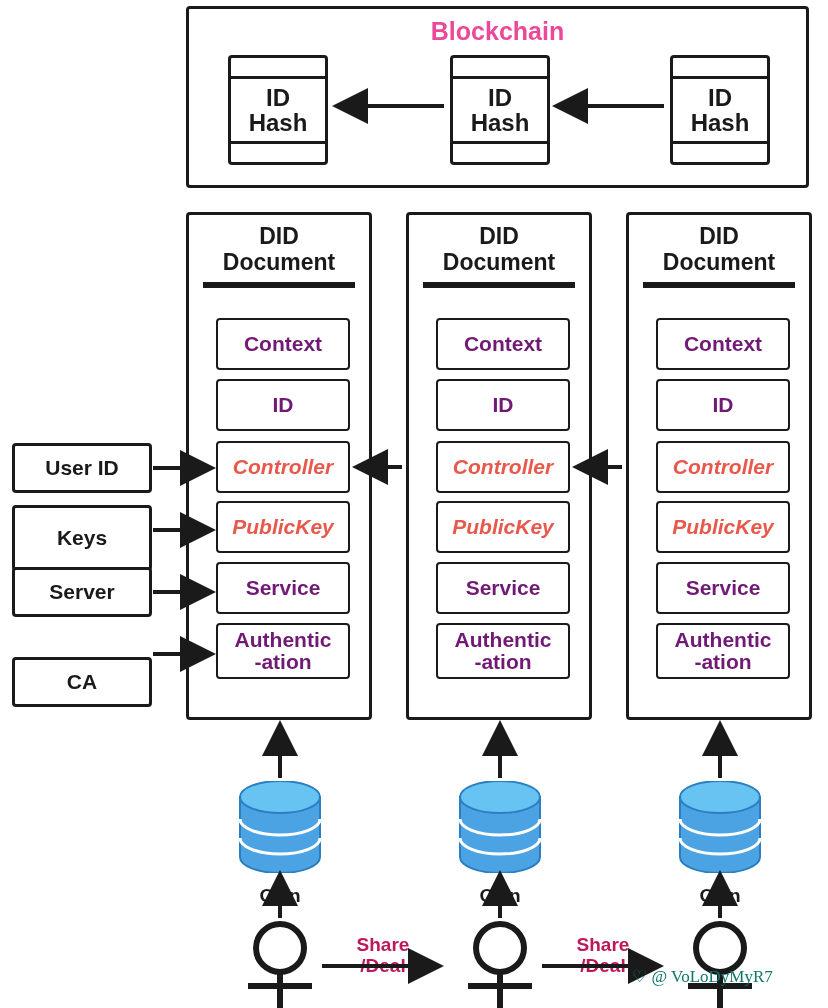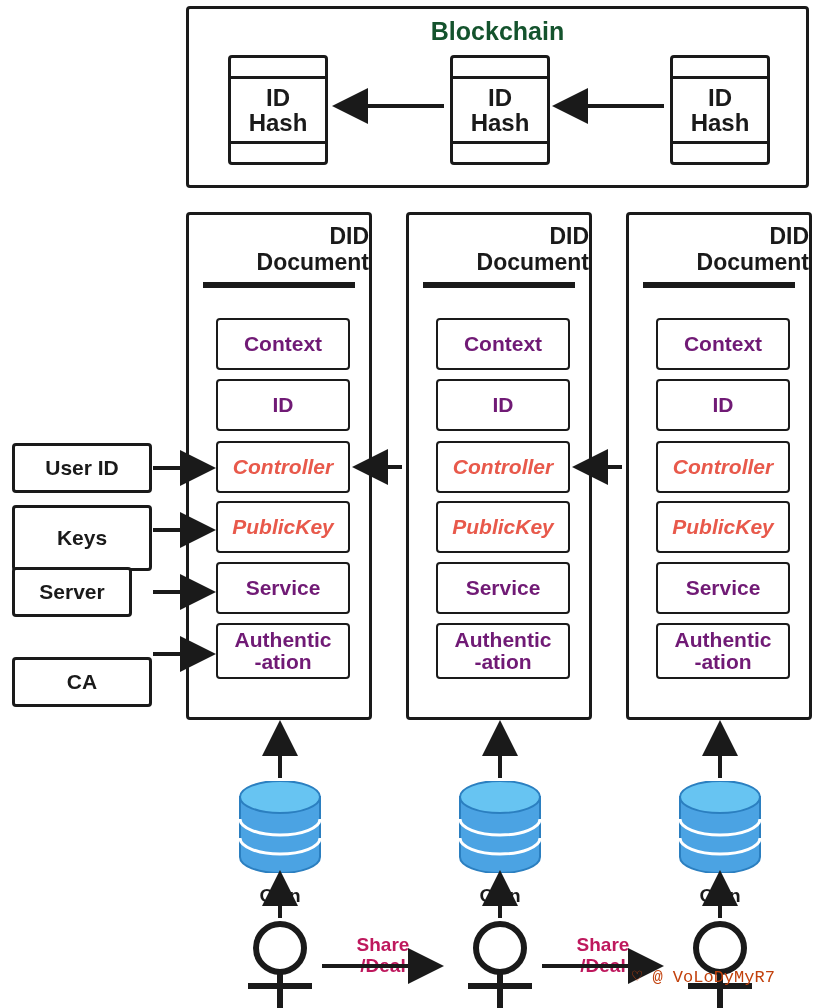--- a/index.html
+++ b/index.html
@@ -8,37 +8,37 @@
     background:#ffffff;
     font-family:"Liberation Sans", sans-serif;
     position:relative;
     overflow:hidden;
   }
   .abs{position:absolute;box-sizing:border-box;}
   .blockchain-outer{
     border:3px solid #1a1a1a;border-radius:4px;background:#fff;
   }
   .blockchain-title{
-    font-size:25px;font-weight:bold;color:#14532d;text-align:center;
+    font-size:25px;font-weight:bold;color:#ec4899;text-align:center;
   }
   .idhash{
     border:3px solid #1a1a1a;border-radius:4px;background:#fff;
     display:flex;flex-direction:column;
   }
   .idhash .cap{height:18px;border-bottom:3px solid #1a1a1a;}
   .idhash .capb{height:18px;border-top:3px solid #1a1a1a;}
   .idhash .mid{
     flex:1;display:flex;align-items:center;justify-content:center;
     font-size:24px;font-weight:bold;line-height:1.05;text-align:center;color:#1a1a1a;
   }
   .didcard{
     border:3px solid #1a1a1a;border-radius:4px;background:#fff;
   }
   .did-title{
-    font-size:23px;font-weight:bold;text-align:right;line-height:1.15;color:#1a1a1a;
+    font-size:23px;font-weight:bold;text-align:center;line-height:1.15;color:#1a1a1a;
     padding-top:8px;
   }
   .did-sep{
     height:6px;background:#1a1a1a;margin:6px 14px 0 14px;
   }
   .field{
     border:2.5px solid #1a1a1a;border-radius:4px;background:#fff;
     display:flex;align-items:center;justify-content:center;
     font-size:21px;font-weight:bold;text-align:center;line-height:1.05;
     color:#701a75;
@@ -50,22 +50,22 @@
     font-size:21px;font-weight:bold;color:#1a1a1a;
   }
   .label-own{
     font-size:19px;font-weight:bold;color:#1a1a1a;text-align:center;
   }
   .label-share{
     font-size:19px;font-weight:bold;color:#be185d;text-align:center;line-height:1.1;
   }
   svg.arrows{position:absolute;left:0;top:0;width:828px;height:1008px;pointer-events:none;}
   .wm{
-    position:absolute;font-size:17px;color:#c2410c;
-    font-family:Liberation Mono, monospace;
+    position:absolute;font-size:17px;color:#0f766e;
+    font-family:Liberation Serif, serif;
   }
 </style>
 </head>
 <body>
 
 <div class="abs blockchain-outer" style="left:186px;top:6px;width:623px;height:182px;">
   <div class="blockchain-title" style="margin-top:8px;">Blockchain</div>
 </div>
 
 <div class="abs idhash" style="left:228px;top:55px;width:100px;height:110px;">
@@ -147,21 +147,21 @@
 <div class="abs field red" style="left:656px;top:441px;width:134px;height:52px;">Controller</div>
 <div class="abs field red" style="left:656px;top:501px;width:134px;height:52px;">PublicKey</div>
 <div class="abs field" style="left:656px;top:562px;width:134px;height:52px;">Service</div>
 <div class="abs field" style="left:656px;top:623px;width:134px;height:56px;flex-direction:column;">
   <div>Authentic</div>
   <div>-ation</div>
 </div>
 
 <div class="abs leftbox" style="left:12px;top:443px;width:140px;height:50px;">User ID</div>
 <div class="abs leftbox" style="left:12px;top:505px;width:140px;height:66px;">Keys</div>
-<div class="abs leftbox" style="left:12px;top:567px;width:120px;height:50px;">Server</div>
+<div class="abs leftbox" style="left:12px;top:567px;width:140px;height:50px;">Server</div>
 <div class="abs leftbox" style="left:12px;top:629px;width:140px;height:50px;margin-top:28px;">CA</div>
 
 <div class="abs" style="left:236px;top:781px;width:88px;height:92px;">
   <svg width="88" height="92" viewBox="0 0 88 92">
     <path d="M4,16 L4,76 A40,16 0 0,0 84,76 L84,16 Z" fill="#4ba3e3" stroke="#2b7fc0" stroke-width="2"></path>
     <ellipse cx="44" cy="16" rx="40" ry="16" fill="#67c4f2" stroke="#2b7fc0" stroke-width="2"></ellipse>
     <path d="M4,38 A40,16 0 0,0 84,38" fill="none" stroke="#ffffff" stroke-width="3"></path>
     <path d="M4,57 A40,16 0 0,0 84,57" fill="none" stroke="#ffffff" stroke-width="3"></path>
   </svg>
 </div>

